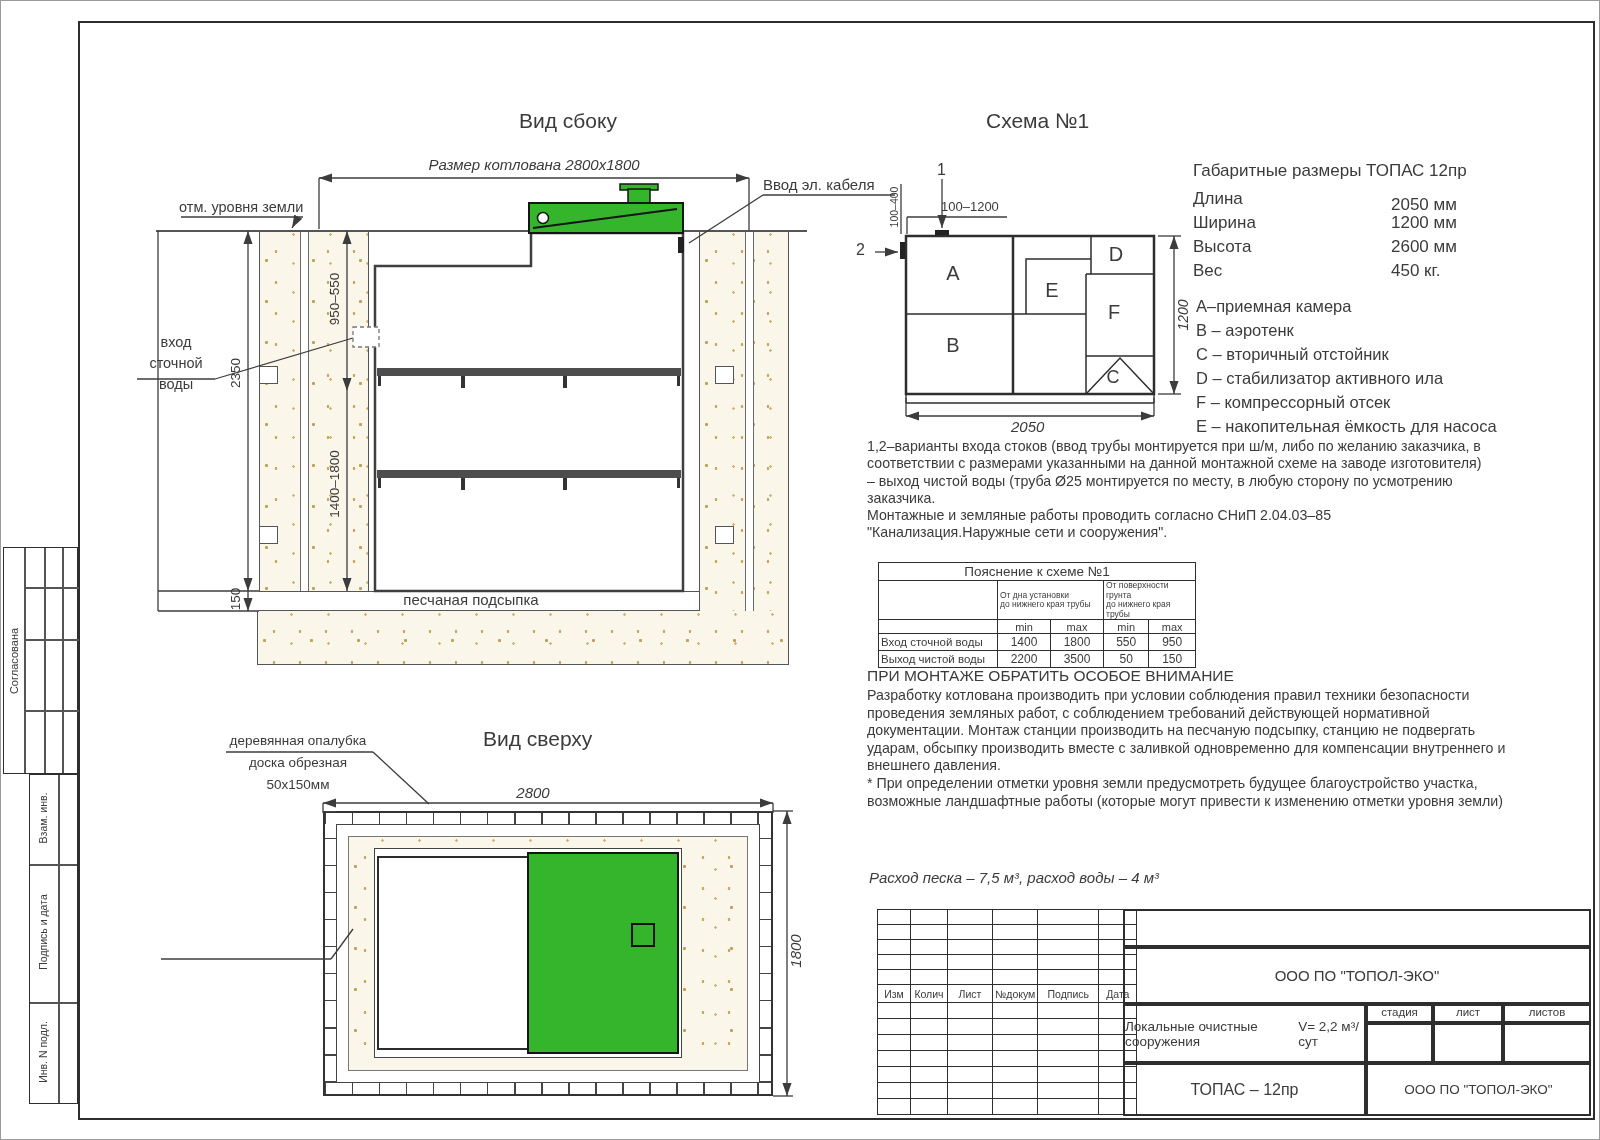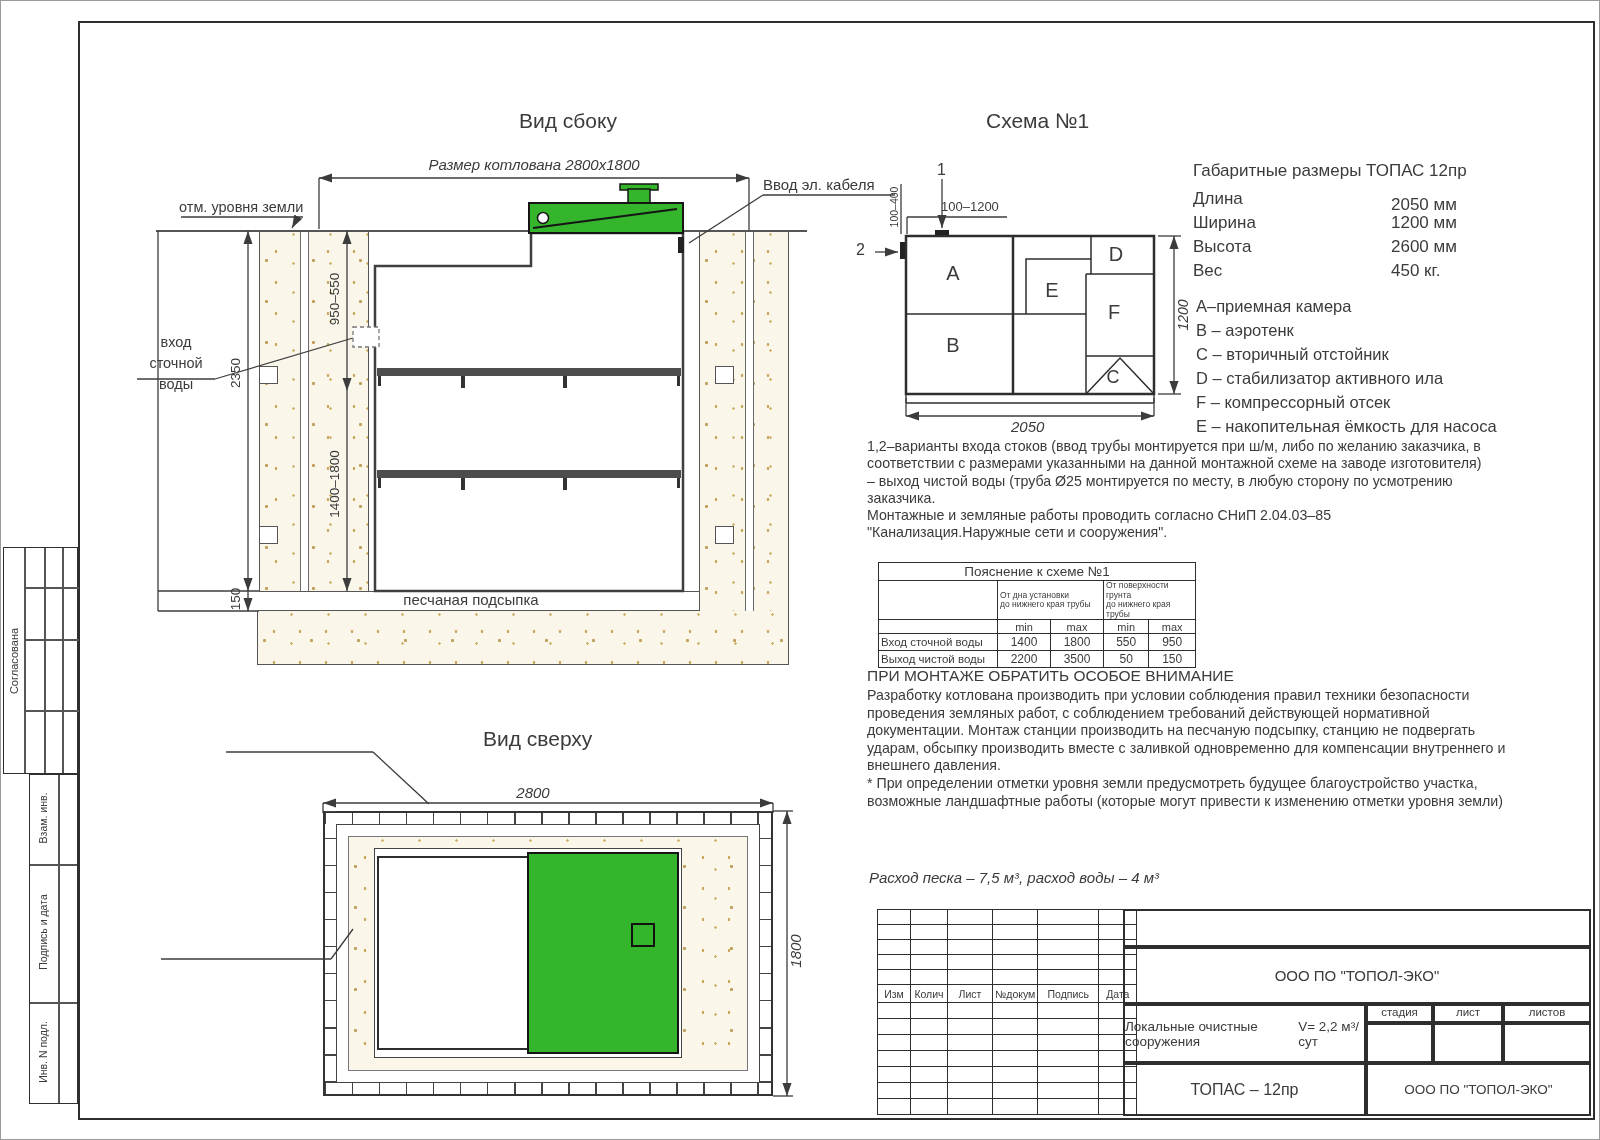--- a/index.html
+++ b/index.html
@@ -269,20 +269,23 @@
 проведения земляных работ, с соблюдением требований действующей нормативной
 документации. Монтаж станции производить на песчаную подсыпку, станцию не подвергать
 ударам, обсыпку производить вместе с заливкой одновременно для компенсации внутреннего и
 внешнего давления.
     * При определении отметки уровня земли предусмотреть будущее благоустройство участка,
 возможные ландшафтные работы (которые могут привести к изменению отметки уровня земли)</div>
 
   <div class="lbl it" style="left:868px;top:868px;font-size:15px;">Расход песка – 7,5 м³, расход воды – 4 м³</div>
 
   <div class="lbl" style="left:482px;top:726px;font-size:21px;">Вид сверху</div>
+  <div class="abs pre ctr" style="left:217px;top:729px;width:160px;font-size:13.5px;line-height:22px;">деревянная опалубка
+доска обрезная
+50x150мм</div>
   <div class="lbl it ctr" style="left:500px;top:783px;width:64px;font-size:15px;">2800</div>
   <div class="rot it" style="left:794px;top:950px;font-size:15px;">1800</div>
 
   <div class="abs" style="left:876px;top:908px;border-radius:9px;">
     <table class="tb" style="table-layout:fixed;">
       <tbody>
           <tr style="height:15px;">
             <td style="width:28px;"></td>
             <td style="width:32px;"></td>
             <td style="width:40px;"></td>

